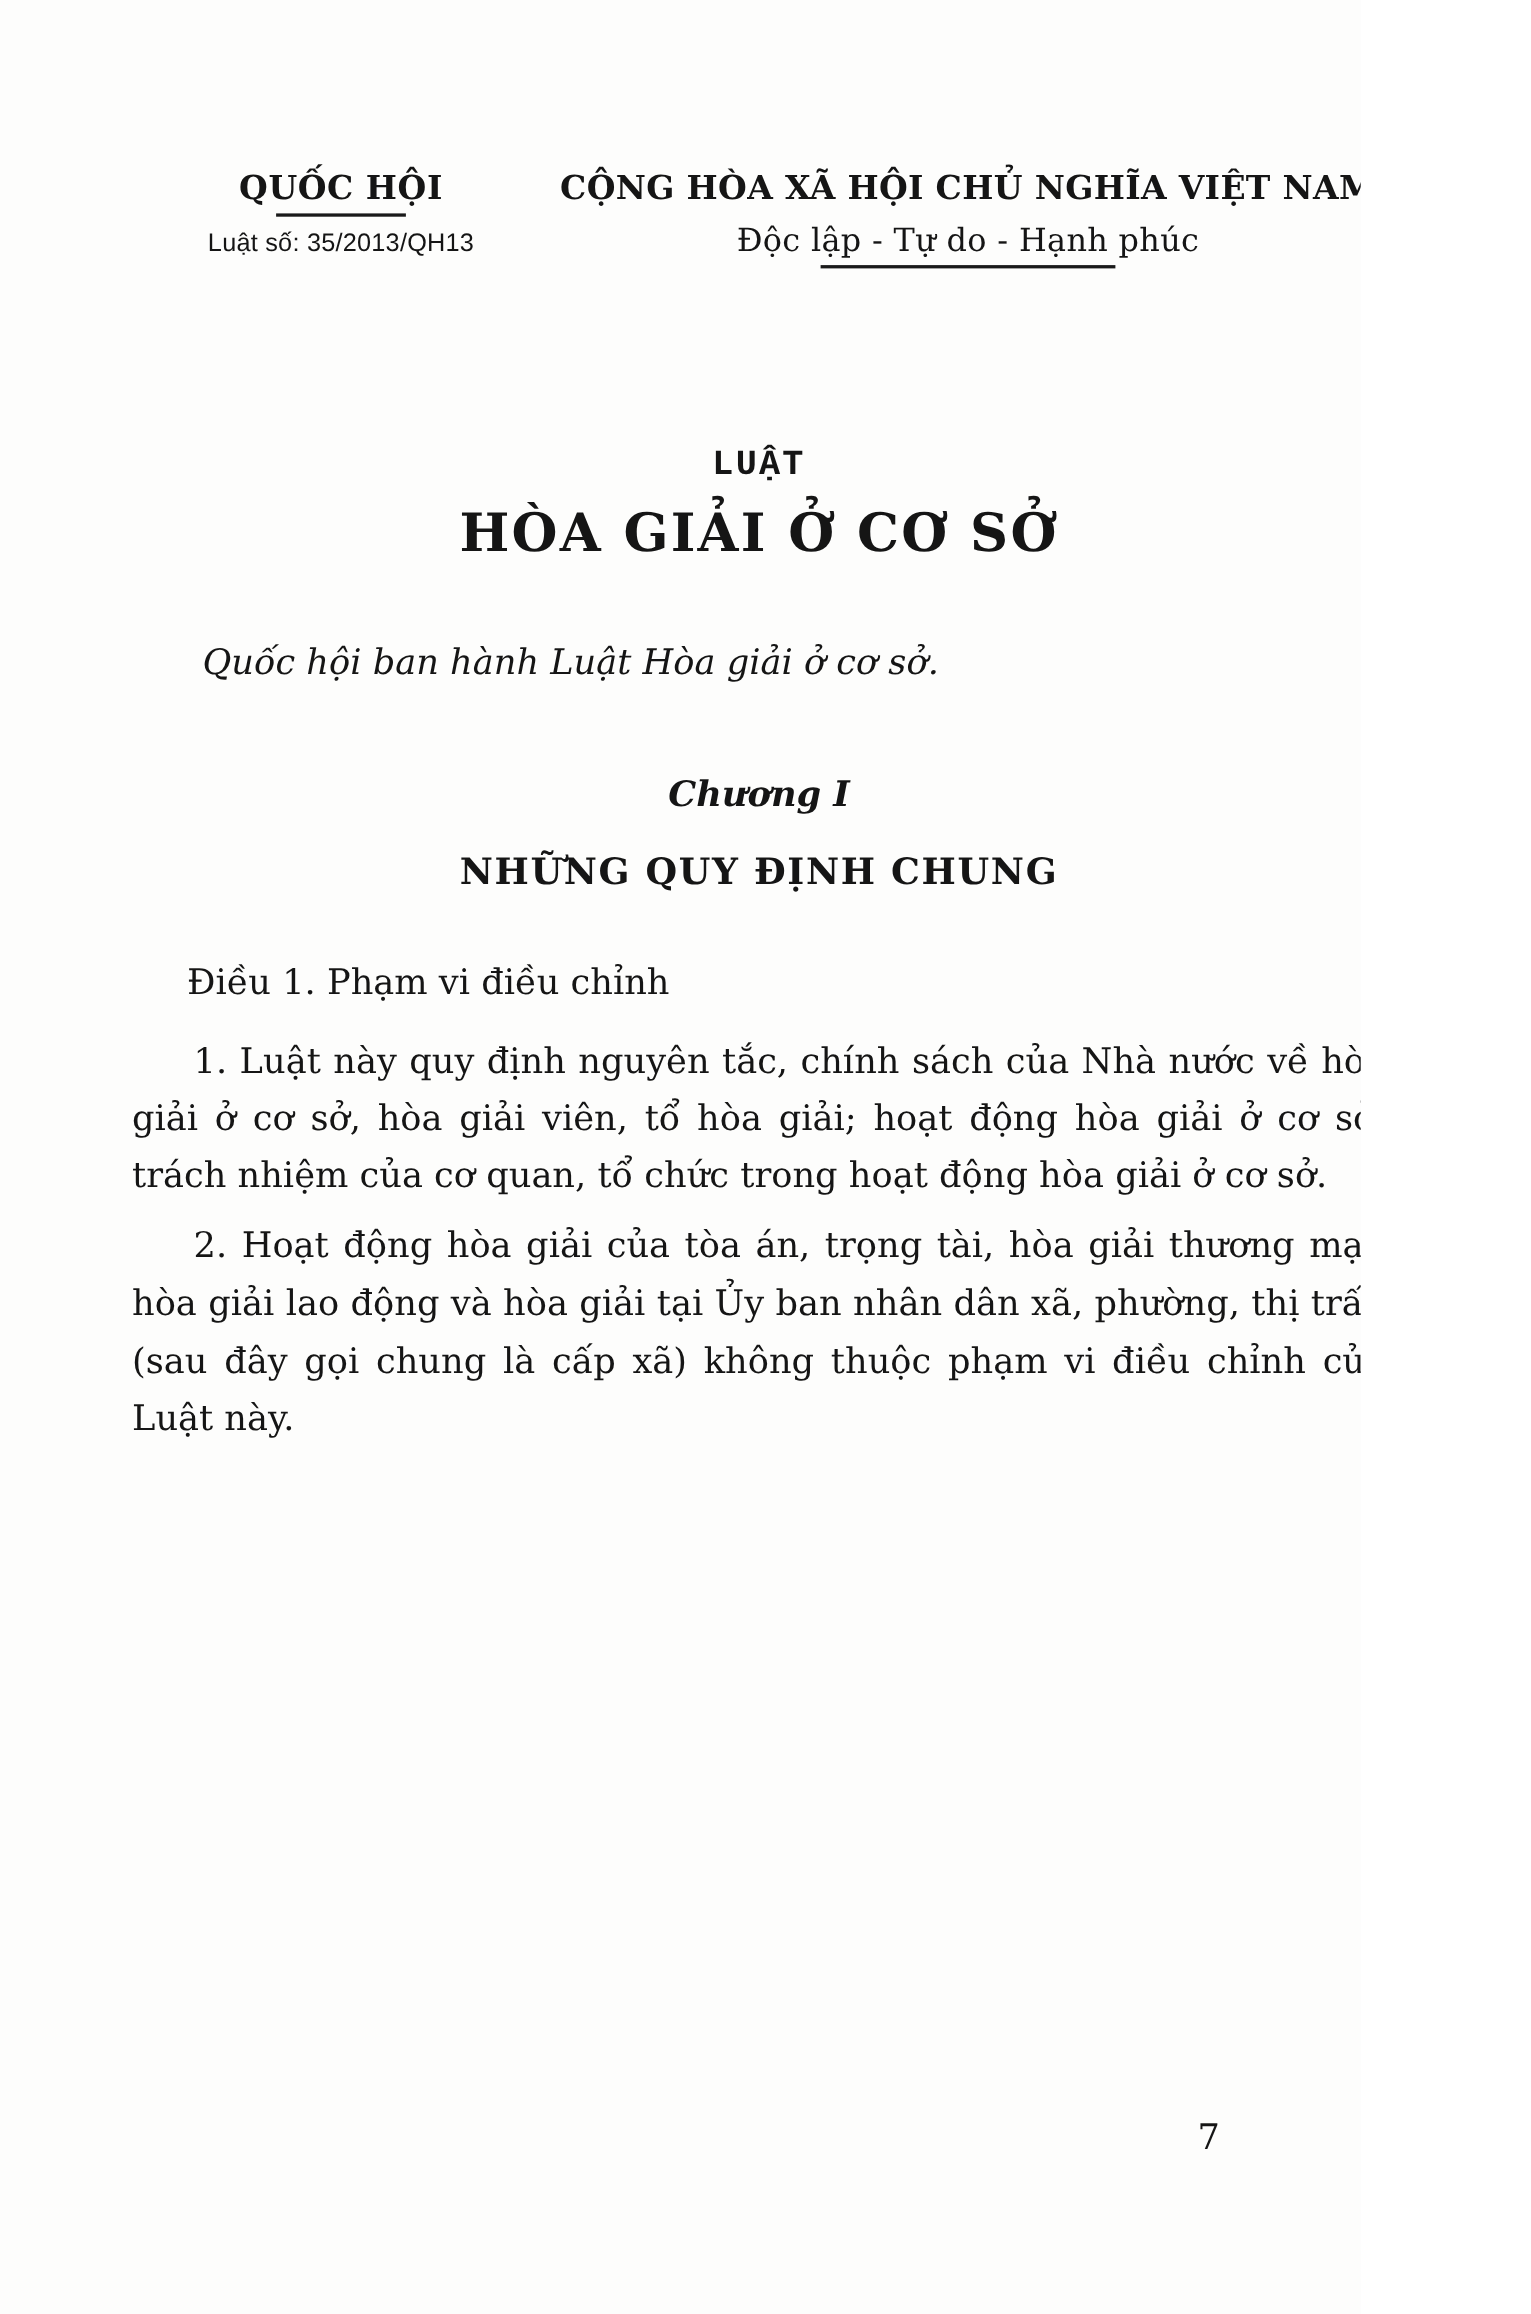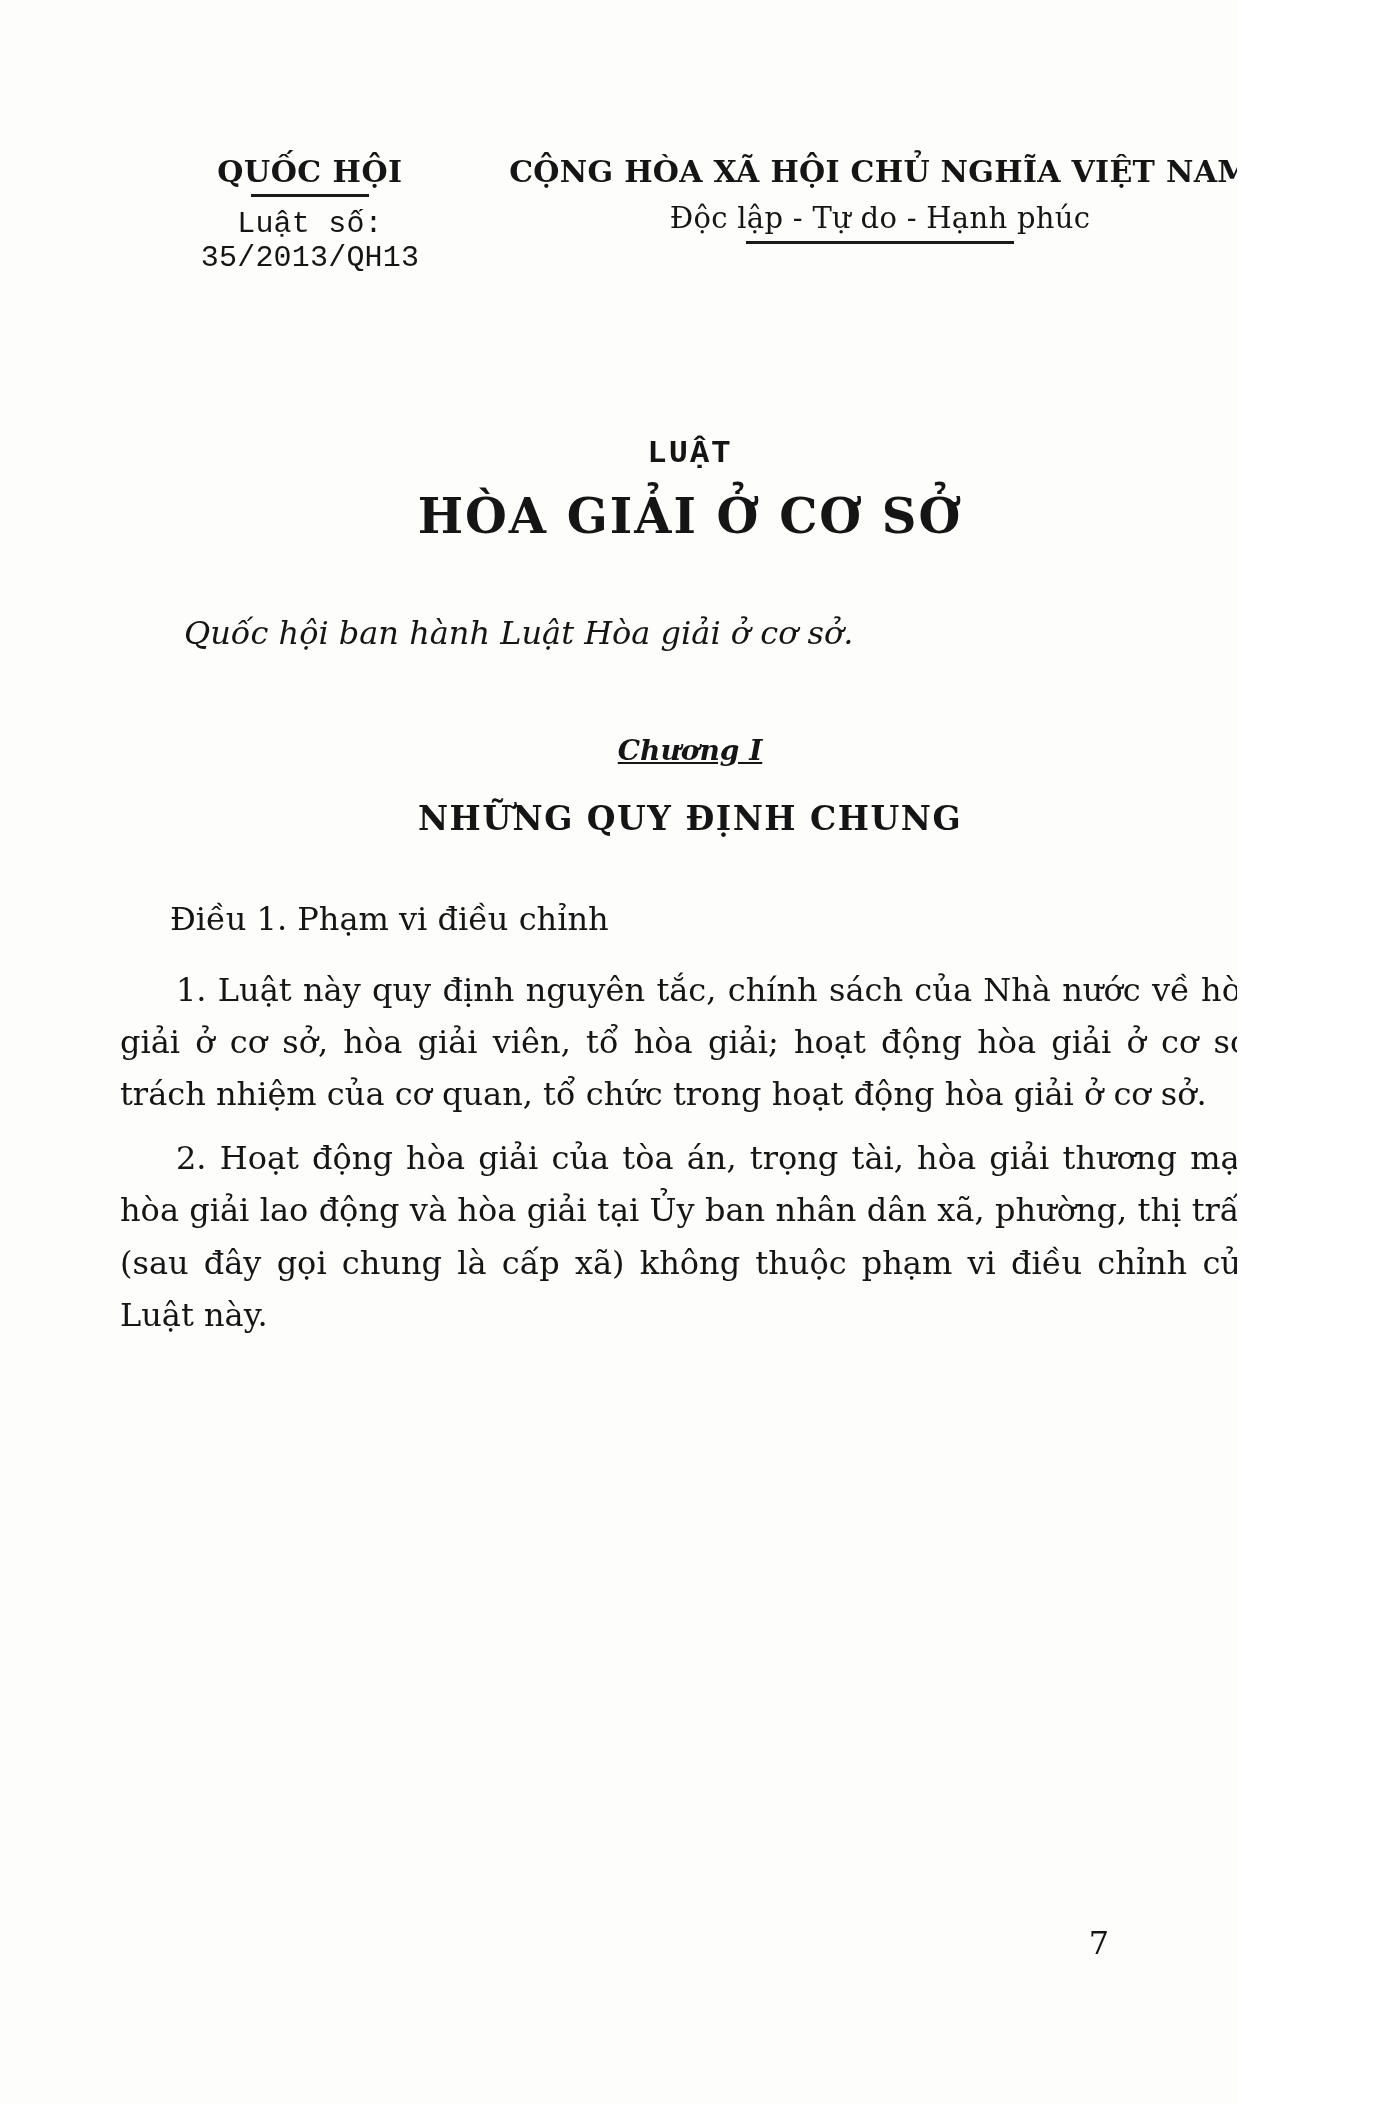--- a/index.html
+++ b/index.html
@@ -51,23 +51,23 @@
     background: #1a1a1a;
     margin: 5px auto 10px auto;
   }
   .rule-mid {
     width: 268px;
     height: 3px;
     background: #1a1a1a;
     margin: 6px auto 0 auto;
   }
   .law-number {
-    font-size: 30px;
+    font-size: 23px;
     letter-spacing: 0.2px;
-    font-family: Liberation Mono, monospace;
+    font-family: Liberation Sans, sans-serif;
   }
   .country-name {
     font-size: 30px;
     font-weight: bold;
     letter-spacing: 0.3px;
     font-family: "DejaVu Serif", serif;
     white-space: nowrap;
   }
   .motto {
     font-size: 29px;
@@ -111,25 +111,24 @@
   .preamble p + p {
     margin-top: 4px;
   }
 
   
   .chapter {
     text-align: center;
     margin-top: 74px;
   }
   .chapter-label {
-    font-size: 28px;
+    font-size: 32px;
     font-weight: bold;
     font-style: italic;
     font-family: "DejaVu Serif", serif;
-    text-decoration: underline;
   }
   .chapter-title {
     font-size: 33px;
     font-weight: bold;
     letter-spacing: 1.5px;
     margin-top: 32px;
     font-family: "DejaVu Serif", serif;
   }
 
   

